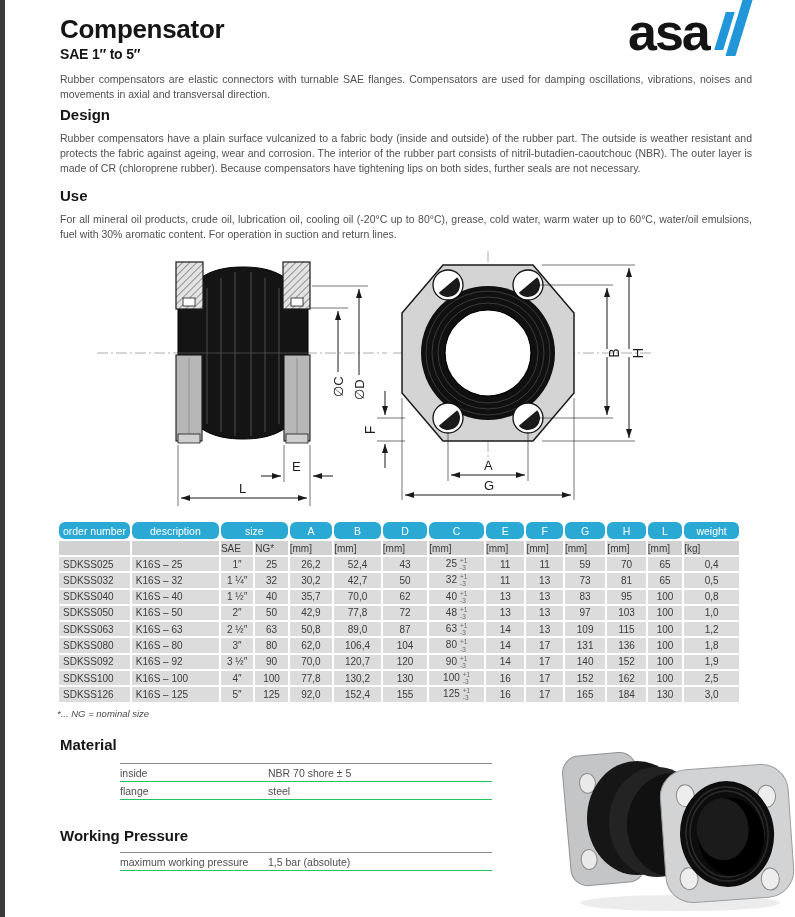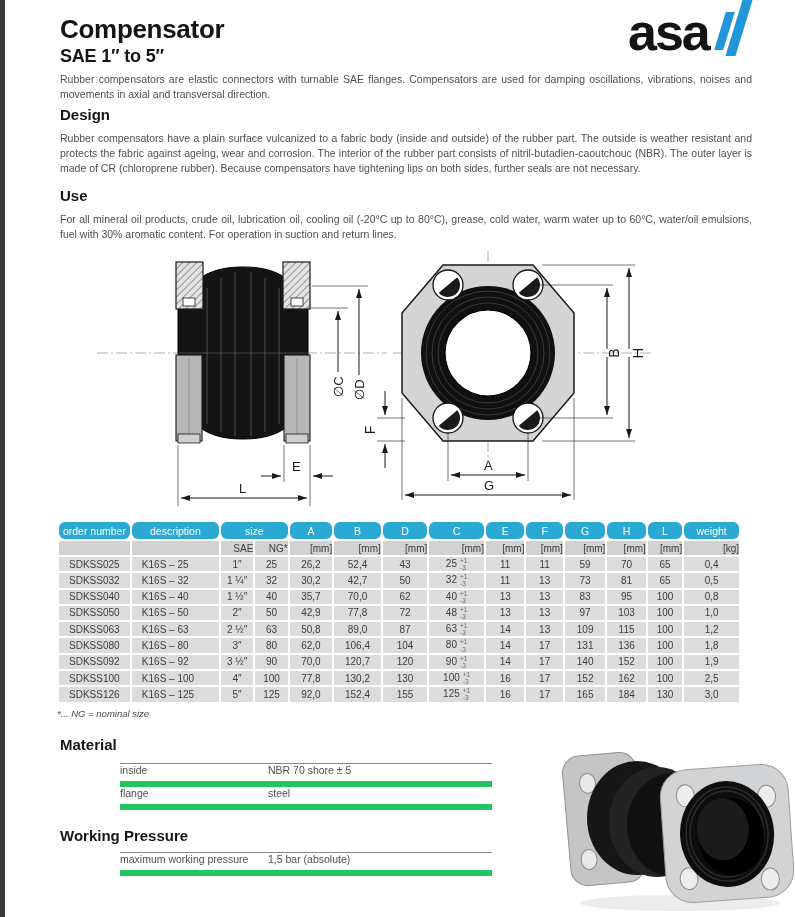--- a/index.html
+++ b/index.html
@@ -5,21 +5,21 @@
   html,body { margin:0; padding:0; }
   body {
     width:795px; height:917px; position:relative; background:#ffffff;
     font-family:"Liberation Sans", sans-serif; color:#4a4a4a; overflow:hidden;
   }
   .edge-band { position:absolute; left:0; top:0; width:5px; height:917px; background:#3a3a3a; }
 
   
   .title-block { position:absolute; left:60px; top:14px; }
   .page-title { margin:0; font-size:26px; font-weight:bold; color:#151515; letter-spacing:-0.3px; }
-  .page-subtitle { margin:1px 0 12px 0; font-size:18px; font-weight:bold; color:#151515; letter-spacing:-0.2px; }
+  .page-subtitle { margin:1px 0 12px 0; font-size:14px; font-weight:bold; color:#151515; letter-spacing:-0.2px; }
 
   .brand { position:absolute; left:628px; top:0px; width:130px; height:60px; }
   .brand .logo-text { position:absolute; left:0; top:2px; font-size:52px; font-weight:bold; color:#141414; letter-spacing:-2px; }
   .brand .slash { position:absolute; background:#2196d8; transform:skewX(-17deg); }
   .brand .slash.s1 { left:92px; top:12px; width:9px; height:38px; }
   .brand .slash.s2 { left:106px; top:0px; width:10px; height:56px; }
 
   .bodytext { position:absolute; left:60px; width:692px; font-size:10.5px; line-height:1.42; text-align:justify; color:#4f4f4f; margin:0; }
   .intro { top:72px; }
   .sec-h { position:absolute; left:60px; margin:0; font-size:15px; font-weight:bold; color:#161616; }
@@ -30,34 +30,34 @@
 
   
   .drawing { position:absolute; left:55px; top:248px; }
   .drawing text { font-family:"Liberation Sans", sans-serif; fill:#1c1c1c; }
 
   
   .spec-wrap { position:absolute; left:57px; top:520px; }
   table.spec { border-collapse:separate; border-spacing:2px; table-layout:fixed; width:684px; }
   table.spec th, table.spec td { overflow:hidden; white-space:nowrap; padding:0; vertical-align:middle; }
   table.spec .hd { background:#29a9d4; color:#ffffff; font-weight:normal; font-size:10.5px; height:17px; text-align:center;border-radius:6px; }
-  table.spec .un { background:#d2d2d2; color:#3c3c3c; font-weight:normal; font-size:10px; height:14px; text-align:right; }
+  table.spec .un { background:#d2d2d2; color:#3c3c3c; font-weight:normal; font-size:10px; height:14px; text-align:left; }
   table.spec td { background:#dcdcdc; color:#3c3c3c; font-size:10px; height:14px; text-align:center; }
-  table.spec td.left { text-align:left; padding-left:10px; }
+  table.spec td.left { text-align:left; padding-left:4px; }
   .tol { display:inline-block; vertical-align:middle; font-size:6.5px; line-height:1.1; text-align:left; margin-left:3px; color:#6b6b6b; }
   .tol span { display:block; }
   .footnote { position:absolute; left:57px; top:708px; font-size:9.5px; font-style:italic; color:#4a4a4a; }
 
   
   .material-h { top:736px; }
   .wp-h { top:827px; }
   .mini-table { position:absolute; left:120px; width:372px; border-top:1px solid #8a8a8a; font-size:10.5px; color:#4f4f4f; }
   .material-table { top:763px; }
   .wp-table { top:852px; }
-  .mini-row { display:flex; border-bottom:6px solid #22c55e; height:17px; }
+  .mini-row { display:flex; border-bottom:1px solid #22c55e; height:17px; align-items:center; }
   .mini-label { width:148px; flex:none; }
   .mini-value { flex:1; }
 
   .photo { position:absolute; left:545px; top:738px; }
 </style>
 </head>
 <body>
 
 <div class="edge-band"></div>
 

